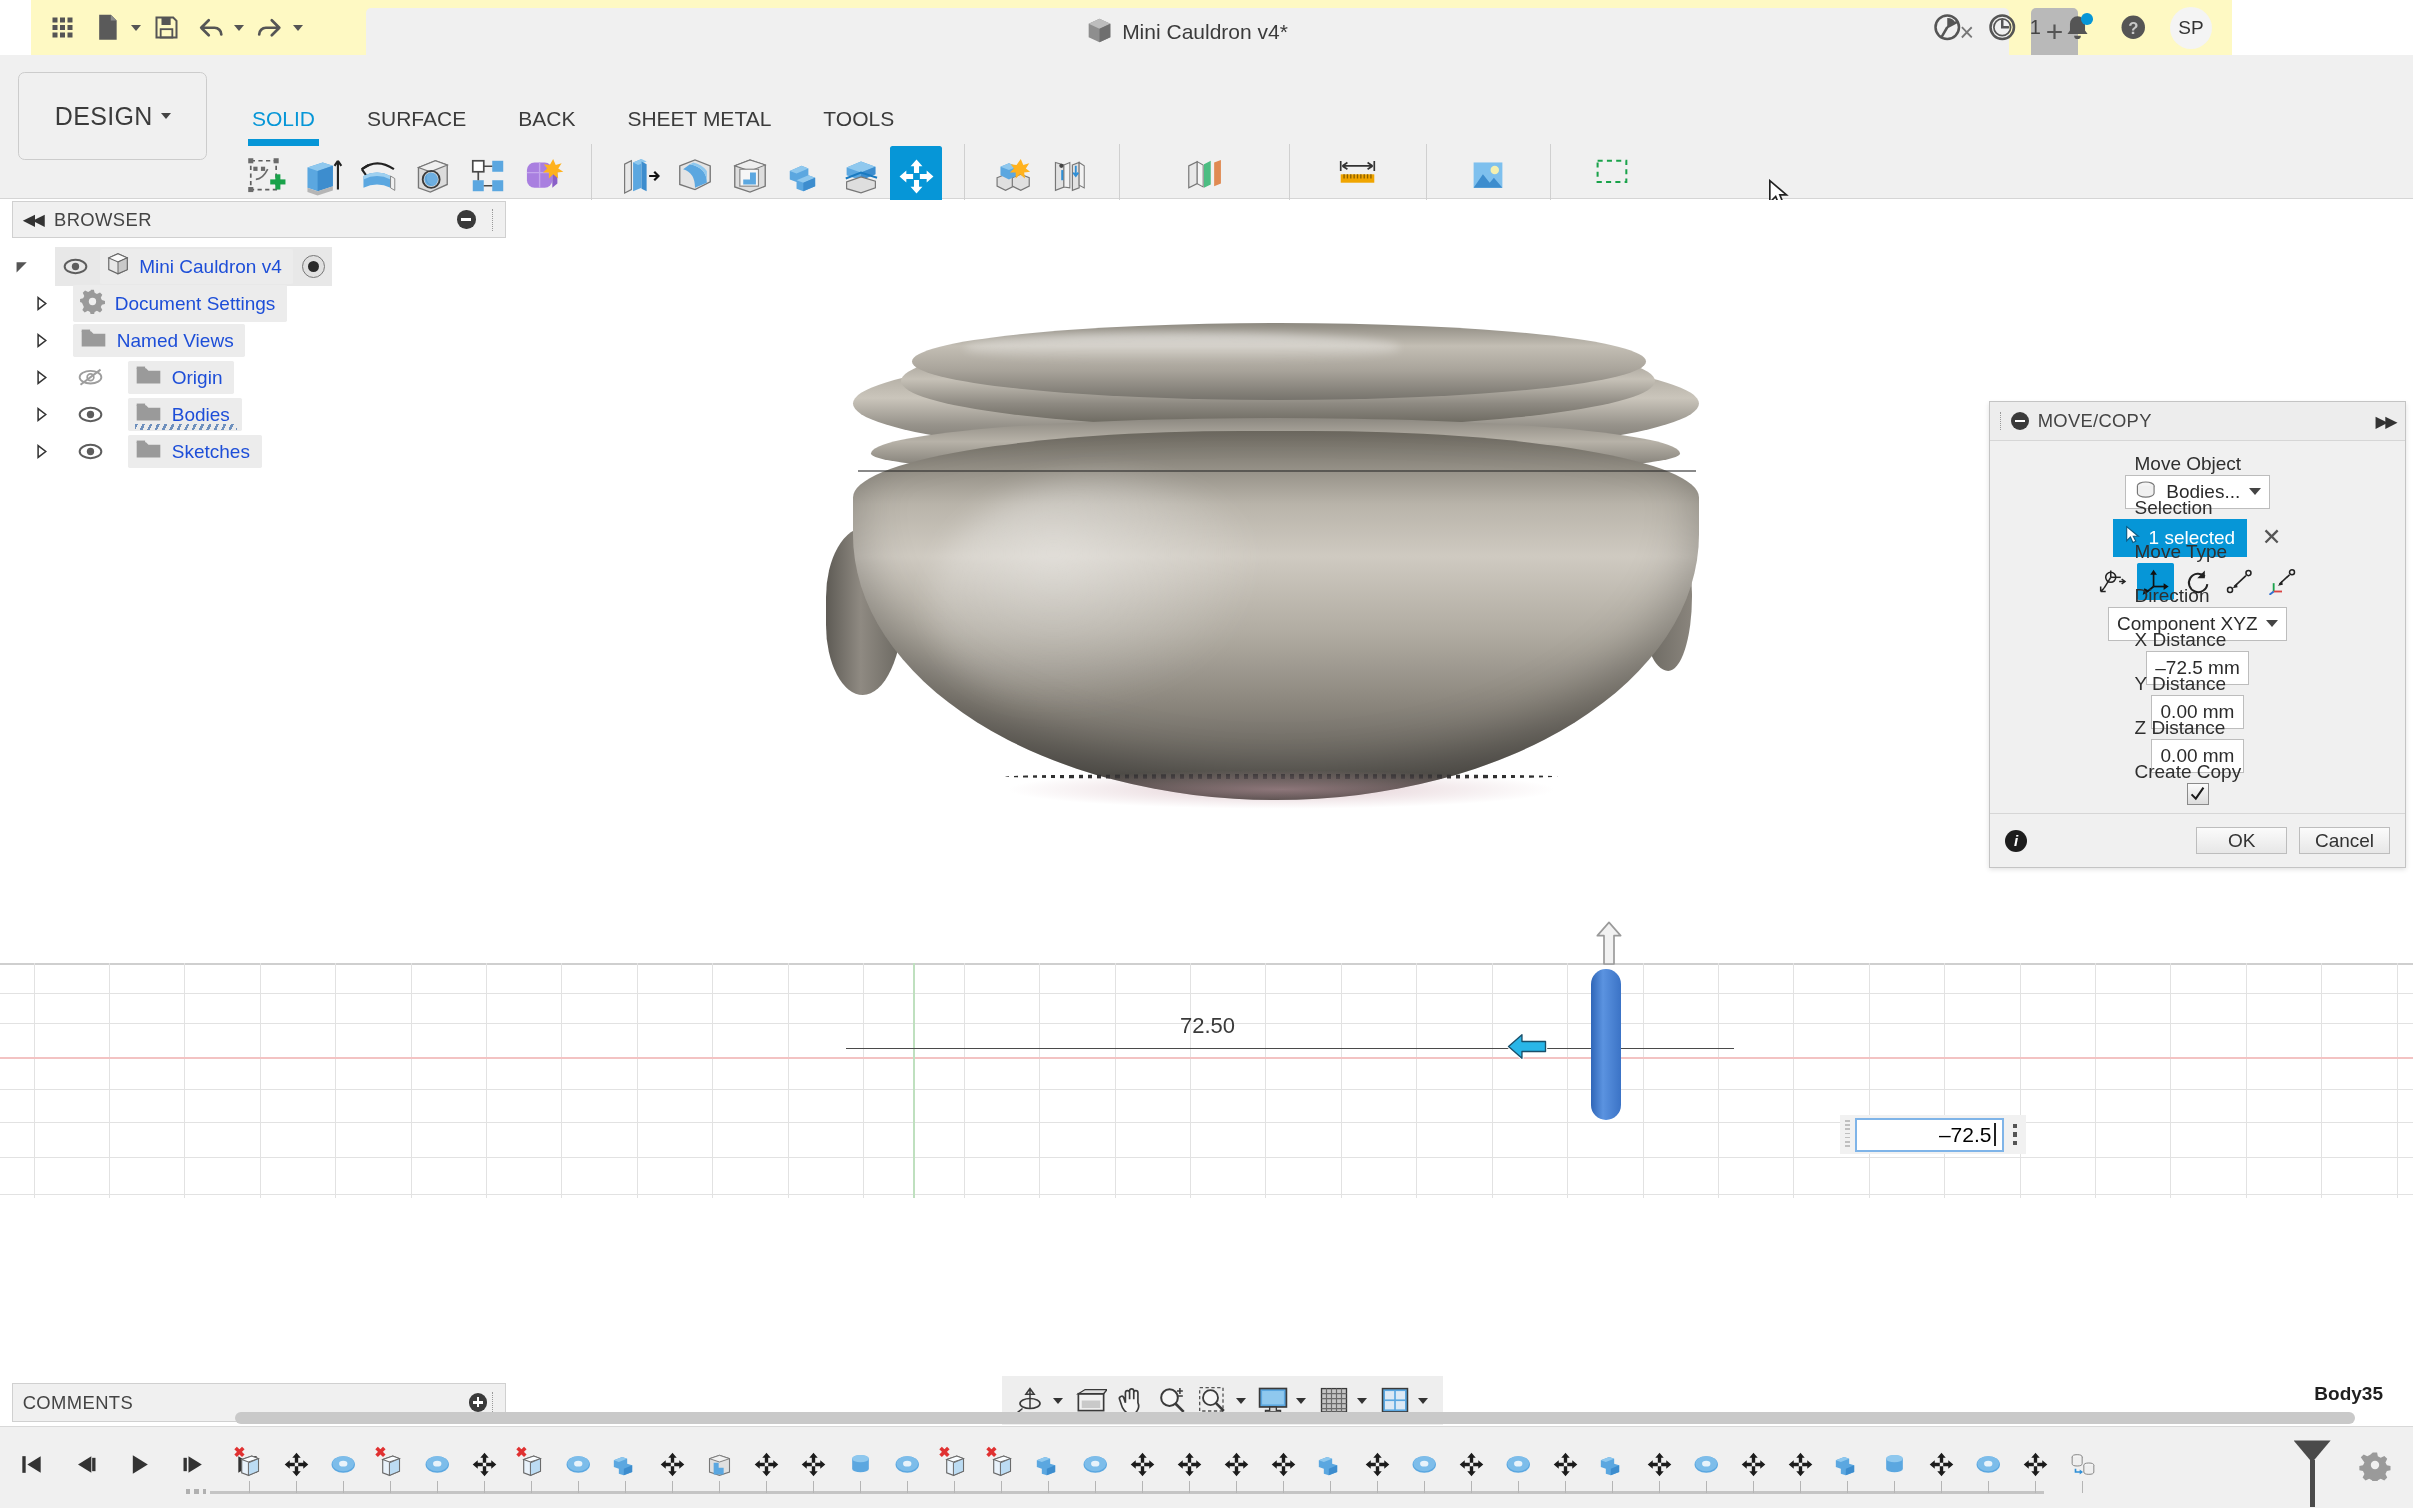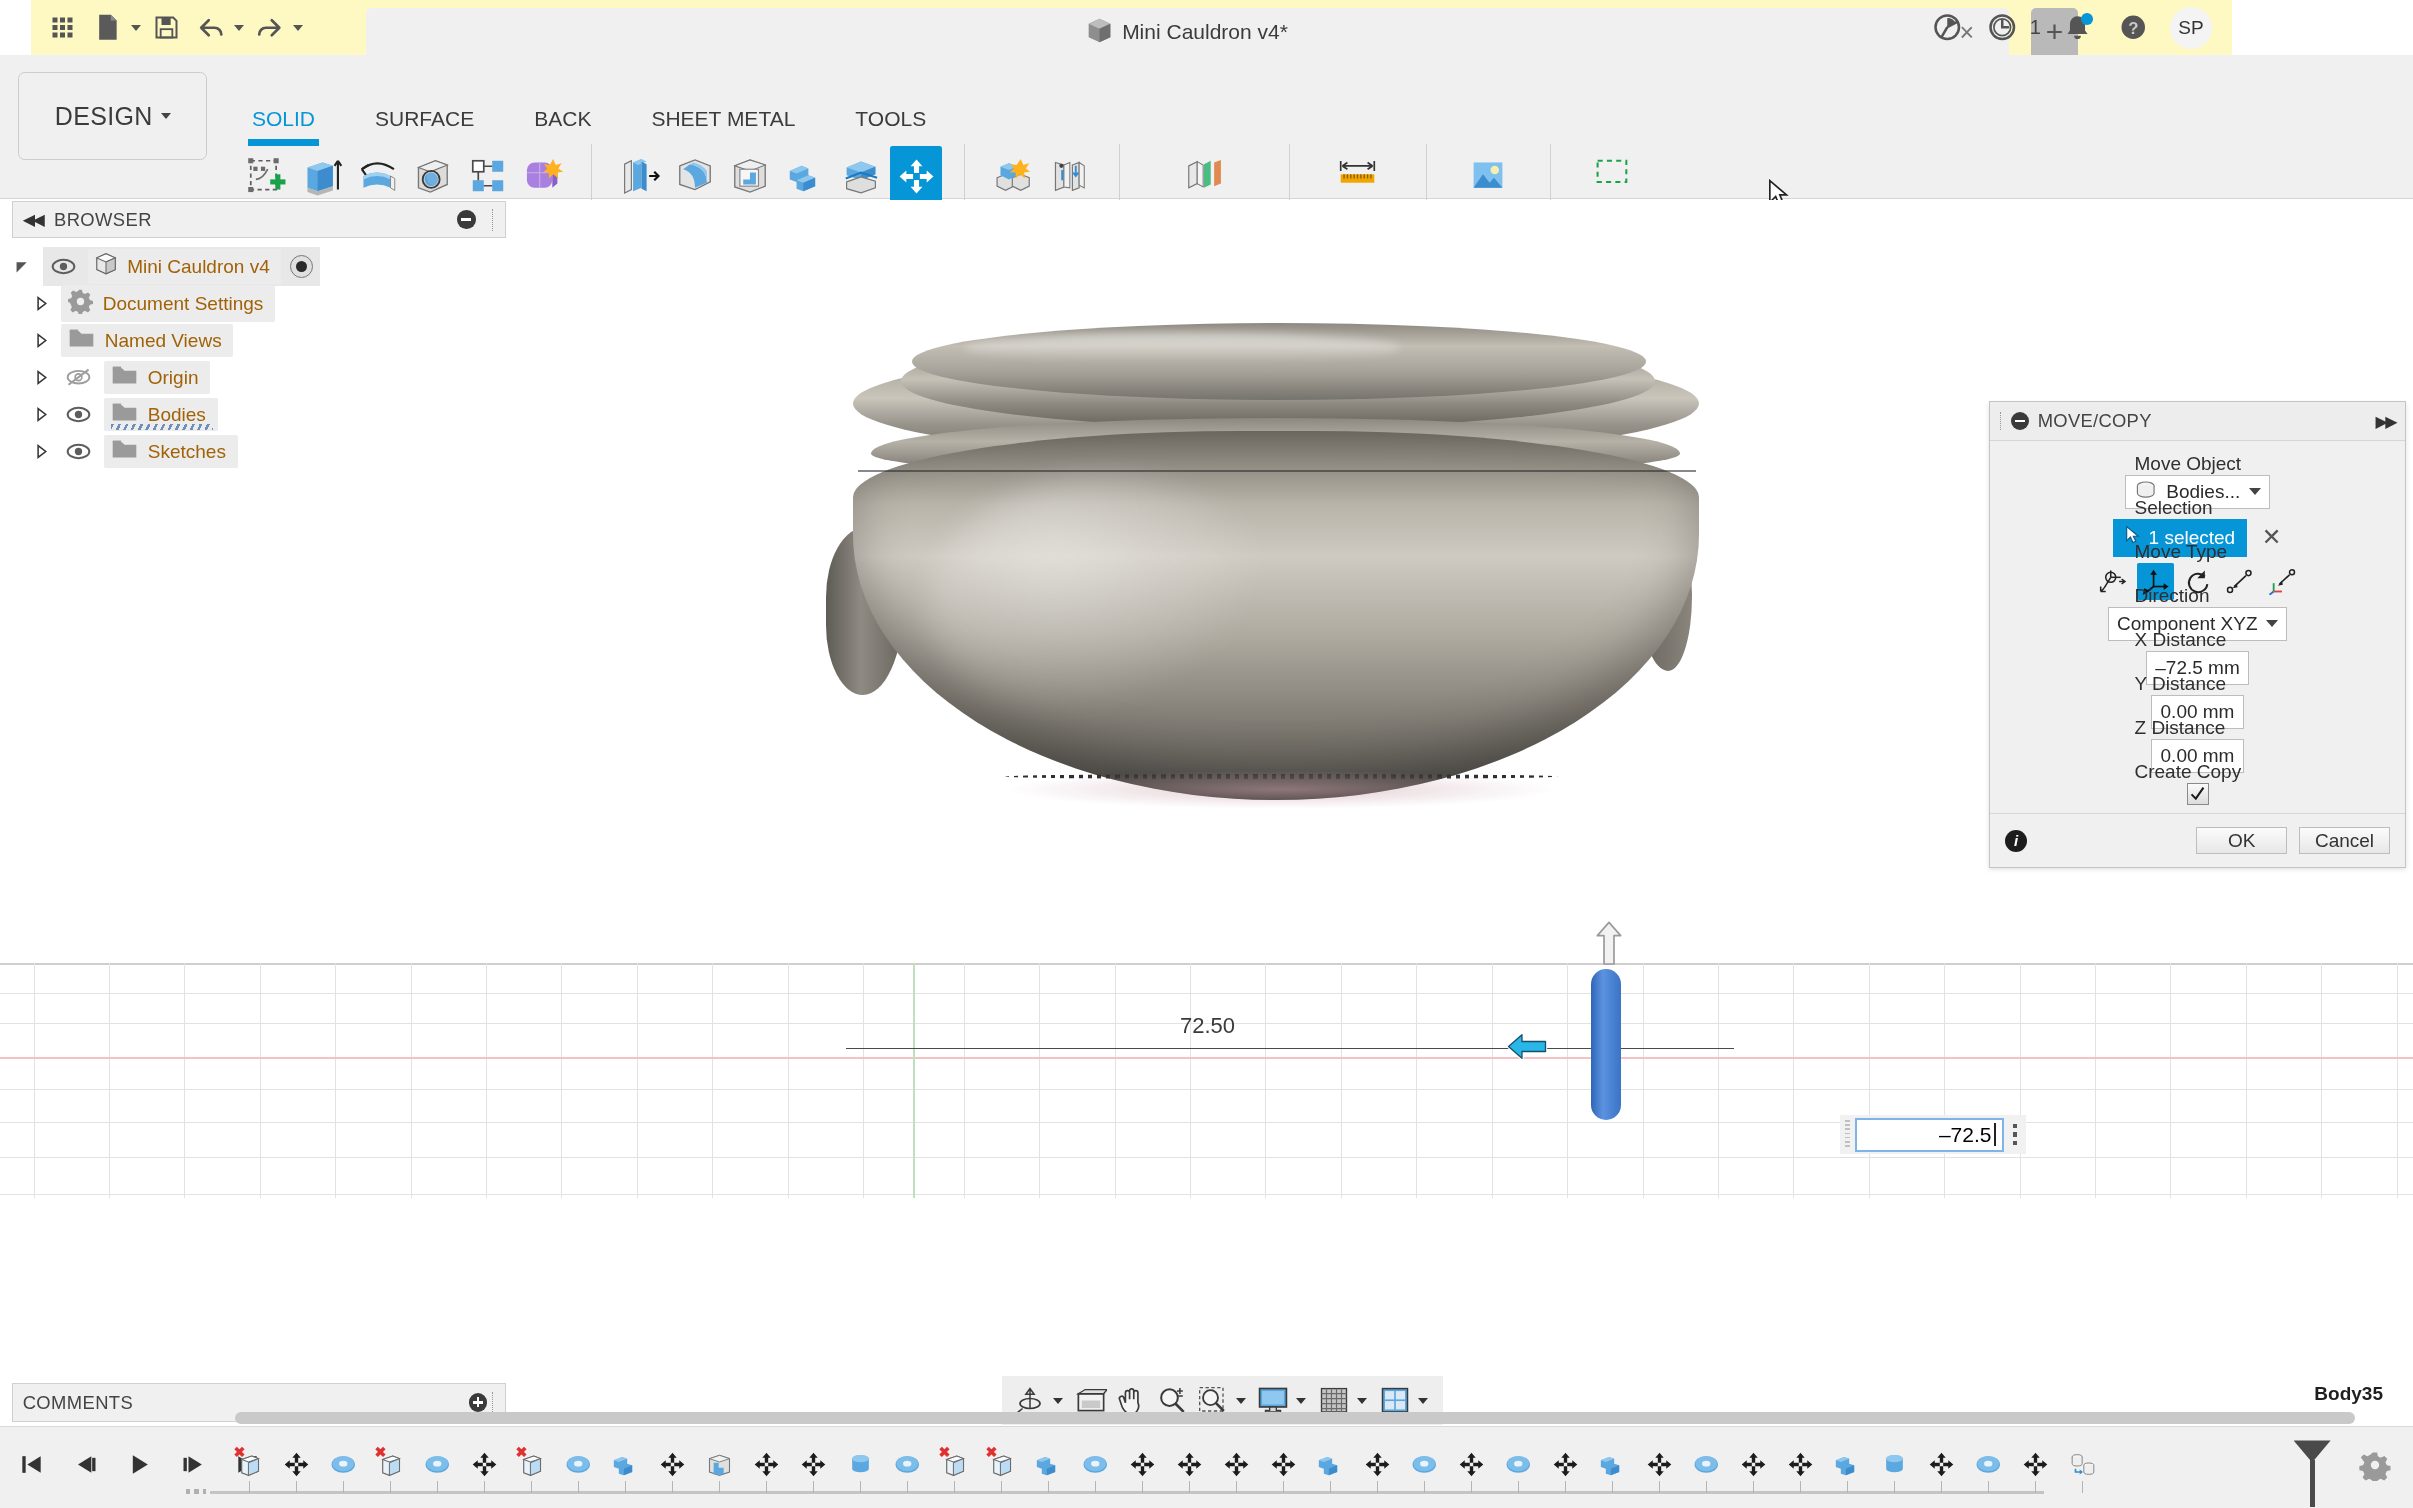--- a/index.html
+++ b/index.html
@@ -61,21 +61,21 @@
     background: #f0f0f0; border-bottom: 0.8px solid #d5d5d5;
   }
   .design-box {
     position: absolute; left: 18.4px; top: 17px; width: 189px; height: 88px;
     border: 0.8px solid #cccccc; border-radius: 6.7px; background: #f0f0f0;
     display:flex; align-items:center; justify-content:center; gap: 8.4px; cursor:pointer;
   }
   .design-box .lbl { font-size: 25px; color: #3b3b3b; letter-spacing: 0.3px; }
   .caret { width:0;height:0;border-left:5.9px solid transparent;border-right:5.9px solid transparent;border-top:6.7px solid #444; }
 
-  .tabs { position:absolute; left:230px; top:52px; display:flex; gap:16px; }
+  .tabs { position:absolute; left:230px; top:52px; display:flex; gap:8px; }
   .rtab { padding: 0 22px; font-size: 21px; color: #3b3b3b; cursor:pointer; position:relative; padding-bottom:8.4px;}
   .rtab.active { color: #0696d7; }
   .rtab.active::after {
     content:""; position:absolute; left:18.4px; right:18.4px; bottom:-6.7px; height:6.7px; background:#0696d7;
   }
 
   .groups { position:absolute; left:230px; top:86px; height: 105px; display:flex; align-items:flex-start; }
   .group { display:flex; flex-direction:column; align-items:center; padding: 0 10px; position:relative; }
   .group-icons { display:flex; align-items:center; gap: 3.4px; height: 70px; }
   .gicon {
@@ -93,21 +93,21 @@
     height: 37px; background:#f0f0f0; border:0.8px solid #d0d0d0;
     display:flex; align-items:center; padding: 0 10px; gap: 11.7px;
   }
   .browser-head .bh-title { font-size: 18.4px; color:#444; letter-spacing:0.4px; flex:1; }
   .collapse-arrows { color:#333; font-size:16px; letter-spacing:-2.5px; cursor:pointer;}
   .minus-circle { width:18.4px;height:18.4px;border-radius:50%;background:#3a3a3a; display:flex;align-items:center;justify-content:center;cursor:pointer;}
   .minus-circle i { display:block; width:10px;height:2.5px;background:#fff; }
   .grip { width:2.5px; height:22px; border-left:1.7px dotted #999; margin-left:5px; }
 
   .tree { padding-top: 10px; }
-  .tnode { display:flex; align-items:center; height: 37px; gap: 9px; font-size: 19px; color:#a16207; }
+  .tnode { display:flex; align-items:center; height: 37px; gap: 21px; font-size: 19px; color:#1d4ed8; }
   .twist { width: 22px; display:flex; align-items:center; justify-content:center; cursor:pointer; }
   .twist svg { display:block; }
   .eye { width: 34px; display:flex; align-items:center; justify-content:center; cursor:pointer; }
   .node-body { display:flex; align-items:center; gap:10px; background:#ececec; padding: 3.4px 11.7px 3.4px 6.7px; border-radius:1.7px; }
   .root-wrap { background:#e8e8e8; display:flex; align-items:center; gap:8.4px; padding: 1.7px 6.7px 1.7px 3.4px; }
   .radio-dot { width:23.5px;height:23.5px;border-radius:50%;border:1.7px solid #777;background:#e0e0e0;display:flex;align-items:center;justify-content:center;cursor:pointer;}
   .radio-dot i { width:11px;height:11px;border-radius:50%;background:#2a2a2a;display:block;}
 
   
   .comments {

